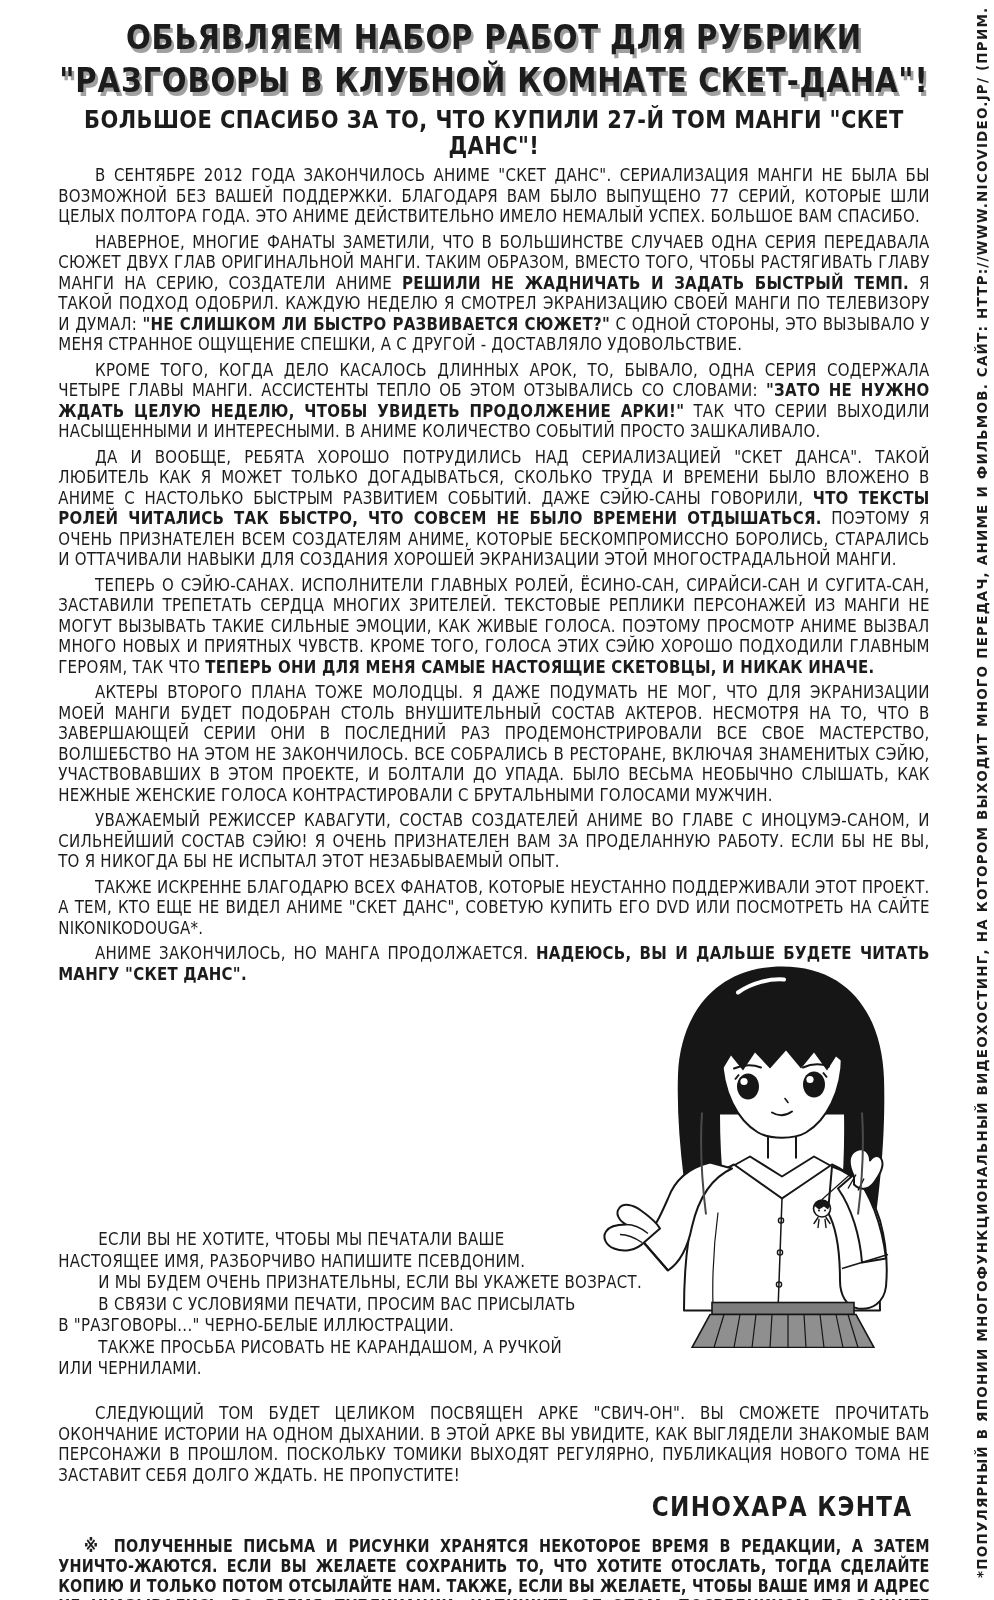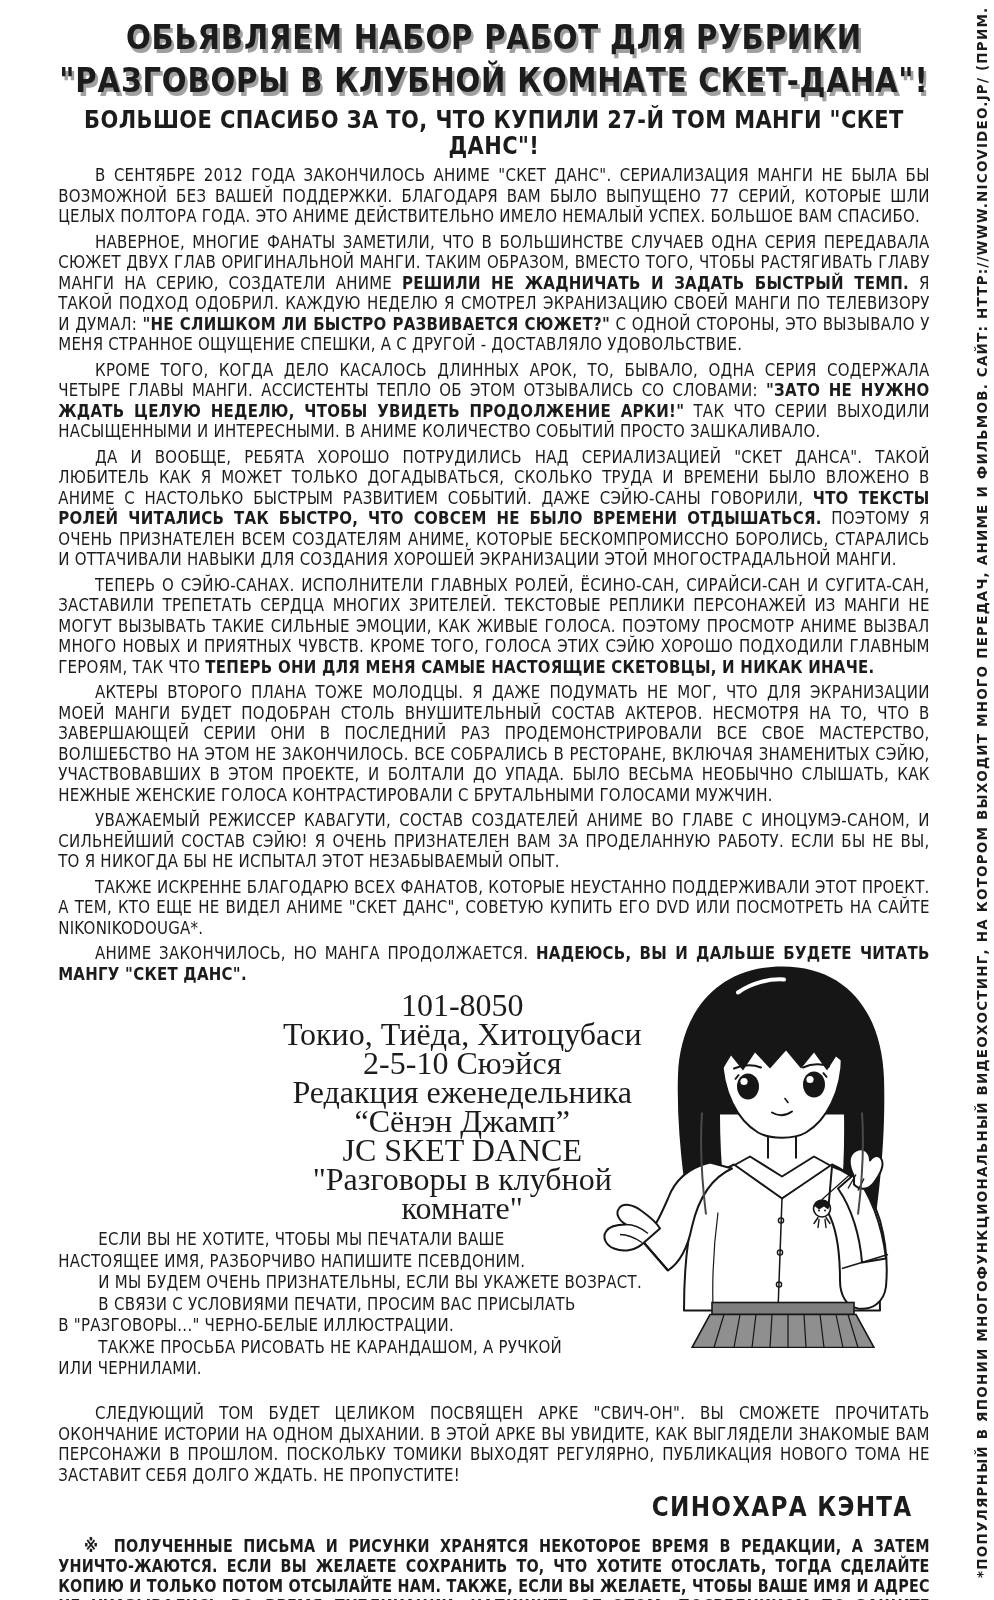--- a/index.html
+++ b/index.html
@@ -46,28 +46,20 @@
     <p><span>КРОМЕ ТОГО, КОГДА ДЕЛО КАСАЛОСЬ ДЛИННЫХ АРОК, ТО, БЫВАЛО, ОДНА СЕРИЯ СОДЕРЖАЛА ЧЕТЫРЕ ГЛАВЫ МАНГИ. АССИСТЕНТЫ ТЕПЛО ОБ ЭТОМ ОТЗЫВАЛИСЬ СО СЛОВАМИ: </span><span class="b">"ЗАТО НЕ НУЖНО ЖДАТЬ ЦЕЛУЮ НЕДЕЛЮ, ЧТОБЫ УВИДЕТЬ ПРОДОЛЖЕНИЕ АРКИ!"</span><span> ТАК ЧТО СЕРИИ ВЫХОДИЛИ НАСЫЩЕННЫМИ И ИНТЕРЕСНЫМИ. В АНИМЕ КОЛИЧЕСТВО СОБЫТИЙ ПРОСТО ЗАШКАЛИВАЛО.</span></p>
     <p><span>ДА И ВООБЩЕ, РЕБЯТА ХОРОШО ПОТРУДИЛИСЬ НАД СЕРИАЛИЗАЦИЕЙ "СКЕТ ДАНСА". ТАКОЙ ЛЮБИТЕЛЬ КАК Я МОЖЕТ ТОЛЬКО ДОГАДЫВАТЬСЯ, СКОЛЬКО ТРУДА И ВРЕМЕНИ БЫЛО ВЛОЖЕНО В АНИМЕ С НАСТОЛЬКО БЫСТРЫМ РАЗВИТИЕМ СОБЫТИЙ. ДАЖЕ СЭЙЮ-САНЫ ГОВОРИЛИ, </span><span class="b">ЧТО ТЕКСТЫ РОЛЕЙ ЧИТАЛИСЬ ТАК БЫСТРО, ЧТО СОВСЕМ НЕ БЫЛО ВРЕМЕНИ ОТДЫШАТЬСЯ.</span><span> ПОЭТОМУ Я ОЧЕНЬ ПРИЗНАТЕЛЕН ВСЕМ СОЗДАТЕЛЯМ АНИМЕ, КОТОРЫЕ БЕСКОМПРОМИССНО БОРОЛИСЬ, СТАРАЛИСЬ И ОТТАЧИВАЛИ НАВЫКИ ДЛЯ СОЗДАНИЯ ХОРОШЕЙ ЭКРАНИЗАЦИИ ЭТОЙ МНОГОСТРАДАЛЬНОЙ МАНГИ.</span></p>
     <p><span>ТЕПЕРЬ О СЭЙЮ-САНАХ. ИСПОЛНИТЕЛИ ГЛАВНЫХ РОЛЕЙ, ЁСИНО-САН, СИРАЙСИ-САН И СУГИТА-САН, ЗАСТАВИЛИ ТРЕПЕТАТЬ СЕРДЦА МНОГИХ ЗРИТЕЛЕЙ. ТЕКСТОВЫЕ РЕПЛИКИ ПЕРСОНАЖЕЙ ИЗ МАНГИ НЕ МОГУТ ВЫЗЫВАТЬ ТАКИЕ СИЛЬНЫЕ ЭМОЦИИ, КАК ЖИВЫЕ ГОЛОСА. ПОЭТОМУ ПРОСМОТР АНИМЕ ВЫЗВАЛ МНОГО НОВЫХ И ПРИЯТНЫХ ЧУВСТВ. КРОМЕ ТОГО, ГОЛОСА ЭТИХ СЭЙЮ ХОРОШО ПОДХОДИЛИ ГЛАВНЫМ ГЕРОЯМ, ТАК ЧТО </span><span class="b">ТЕПЕРЬ ОНИ ДЛЯ МЕНЯ САМЫЕ НАСТОЯЩИЕ СКЕТОВЦЫ, И НИКАК ИНАЧЕ.</span></p>
     <p><span>АКТЕРЫ ВТОРОГО ПЛАНА ТОЖЕ МОЛОДЦЫ. Я ДАЖЕ ПОДУМАТЬ НЕ МОГ, ЧТО ДЛЯ ЭКРАНИЗАЦИИ МОЕЙ МАНГИ БУДЕТ ПОДОБРАН СТОЛЬ ВНУШИТЕЛЬНЫЙ СОСТАВ АКТЕРОВ. НЕСМОТРЯ НА ТО, ЧТО В ЗАВЕРШАЮЩЕЙ СЕРИИ ОНИ В ПОСЛЕДНИЙ РАЗ ПРОДЕМОНСТРИРОВАЛИ ВСЕ СВОЕ МАСТЕРСТВО, ВОЛШЕБСТВО НА ЭТОМ НЕ ЗАКОНЧИЛОСЬ. ВСЕ СОБРАЛИСЬ В РЕСТОРАНЕ, ВКЛЮЧАЯ ЗНАМЕНИТЫХ СЭЙЮ, УЧАСТВОВАВШИХ В ЭТОМ ПРОЕКТЕ, И БОЛТАЛИ ДО УПАДА. БЫЛО ВЕСЬМА НЕОБЫЧНО СЛЫШАТЬ, КАК НЕЖНЫЕ ЖЕНСКИЕ ГОЛОСА КОНТРАСТИРОВАЛИ С БРУТАЛЬНЫМИ ГОЛОСАМИ МУЖЧИН.</span></p>
     <p><span>УВАЖАЕМЫЙ РЕЖИССЕР КАВАГУТИ, СОСТАВ СОЗДАТЕЛЕЙ АНИМЕ ВО ГЛАВЕ С ИНОЦУМЭ-САНОМ, И СИЛЬНЕЙШИЙ СОСТАВ СЭЙЮ! Я ОЧЕНЬ ПРИЗНАТЕЛЕН ВАМ ЗА ПРОДЕЛАННУЮ РАБОТУ. ЕСЛИ БЫ НЕ ВЫ, ТО Я НИКОГДА БЫ НЕ ИСПЫТАЛ ЭТОТ НЕЗАБЫВАЕМЫЙ ОПЫТ.</span></p>
     <p><span>ТАКЖЕ ИСКРЕННЕ БЛАГОДАРЮ ВСЕХ ФАНАТОВ, КОТОРЫЕ НЕУСТАННО ПОДДЕРЖИВАЛИ ЭТОТ ПРОЕКТ. А ТЕМ, КТО ЕЩЕ НЕ ВИДЕЛ АНИМЕ "СКЕТ ДАНС", СОВЕТУЮ КУПИТЬ ЕГО DVD ИЛИ ПОСМОТРЕТЬ НА САЙТЕ NIKONIKODOUGA*.</span></p>
     <p><span>АНИМЕ ЗАКОНЧИЛОСЬ, НО МАНГА ПРОДОЛЖАЕТСЯ. </span><span class="b">НАДЕЮСЬ, ВЫ И ДАЛЬШЕ БУДЕТЕ ЧИТАТЬ МАНГУ "СКЕТ ДАНС".</span></p>
   </div>
 
   <div class="mid">
-    <div class="addr">101-8050
-Токио, Тиёда, Хитоцубаси
-2-5-10 Сюэйся
-Редакция еженедельника
-“Сёнэн Джамп”
-JC SKET DANCE
-"Разговоры в клубной
-комнате"</div>
     <div class="notes">        ЕСЛИ ВЫ НЕ ХОТИТЕ, ЧТОБЫ МЫ ПЕЧАТАЛИ ВАШЕ
 НАСТОЯЩЕЕ ИМЯ, РАЗБОРЧИВО НАПИШИТЕ ПСЕВДОНИМ.
         И МЫ БУДЕМ ОЧЕНЬ ПРИЗНАТЕЛЬНЫ, ЕСЛИ ВЫ УКАЖЕТЕ ВОЗРАСТ.
         В СВЯЗИ С УСЛОВИЯМИ ПЕЧАТИ, ПРОСИМ ВАС ПРИСЫЛАТЬ
 В "РАЗГОВОРЫ..." ЧЕРНО-БЕЛЫЕ ИЛЛЮСТРАЦИИ.
         ТАКЖЕ ПРОСЬБА РИСОВАТЬ НЕ КАРАНДАШОМ, А РУЧКОЙ
 ИЛИ ЧЕРНИЛАМИ.</div>
   </div>
 
   <div class="closing">

